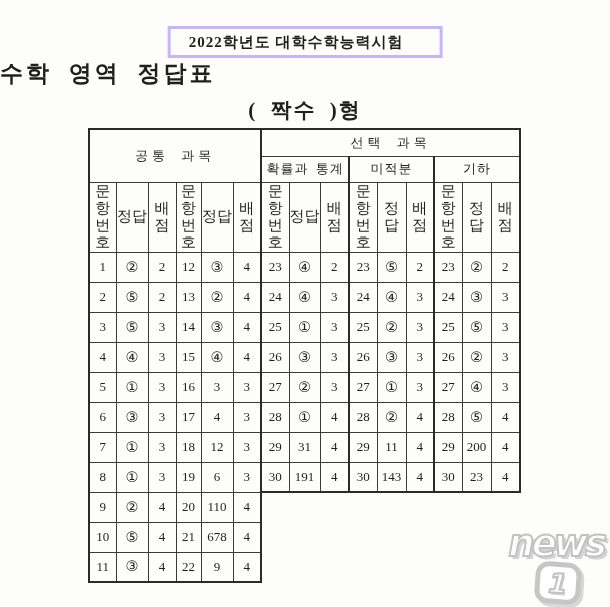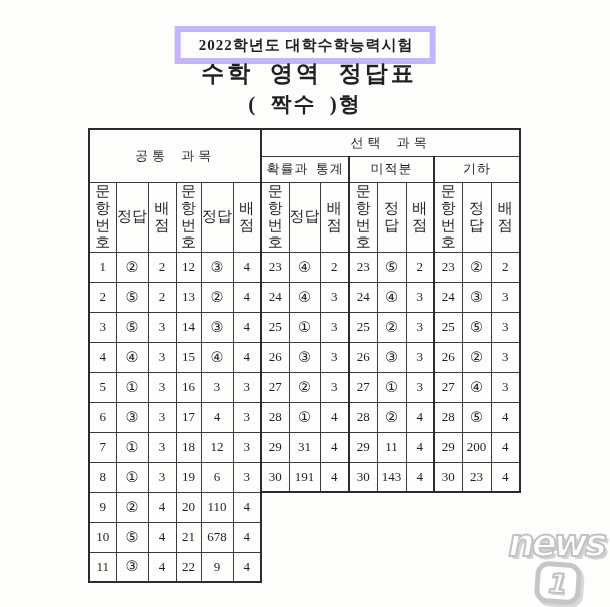--- a/index.html
+++ b/index.html
@@ -10,40 +10,38 @@
     overflow: hidden;
     font-family: "Liberation Serif", "DejaVu Serif", "DejaVu Sans", serif;
     color: #1f1f1f;
   }
 
   
   .title-box {
     position: absolute;
     top: 26px; left: 50%;
     transform: translateX(-50%);
-    border: 6px solid #c4b5fd;
-    padding: 4px 16px 3px 18px;
+    border: 3px solid #c4b5fd;
+    padding: 4px 36px 3px 18px;
     font-size: 15px;
     font-weight: bold;
     letter-spacing: 1px;
     white-space: nowrap;
   }
   .sheet-title {
     position: absolute;
     top: 58px; left: 0; width: 100%;
-    text-align: center;
     font-size: 23px;
     font-weight: bold;
     letter-spacing: 3px;
     word-spacing: 8px;
-    padding-left: 8px;
   }
   .form-type {
     position: absolute;
-    top: 90px; left: 0; width: 100%;
+    top: 96px; left: 0; width: 100%;
     text-align: center;
     font-size: 21px;
     font-weight: bold;
     letter-spacing: 2px;
     word-spacing: 6px;
   }
 
   
   table.answers {
     position: absolute;

